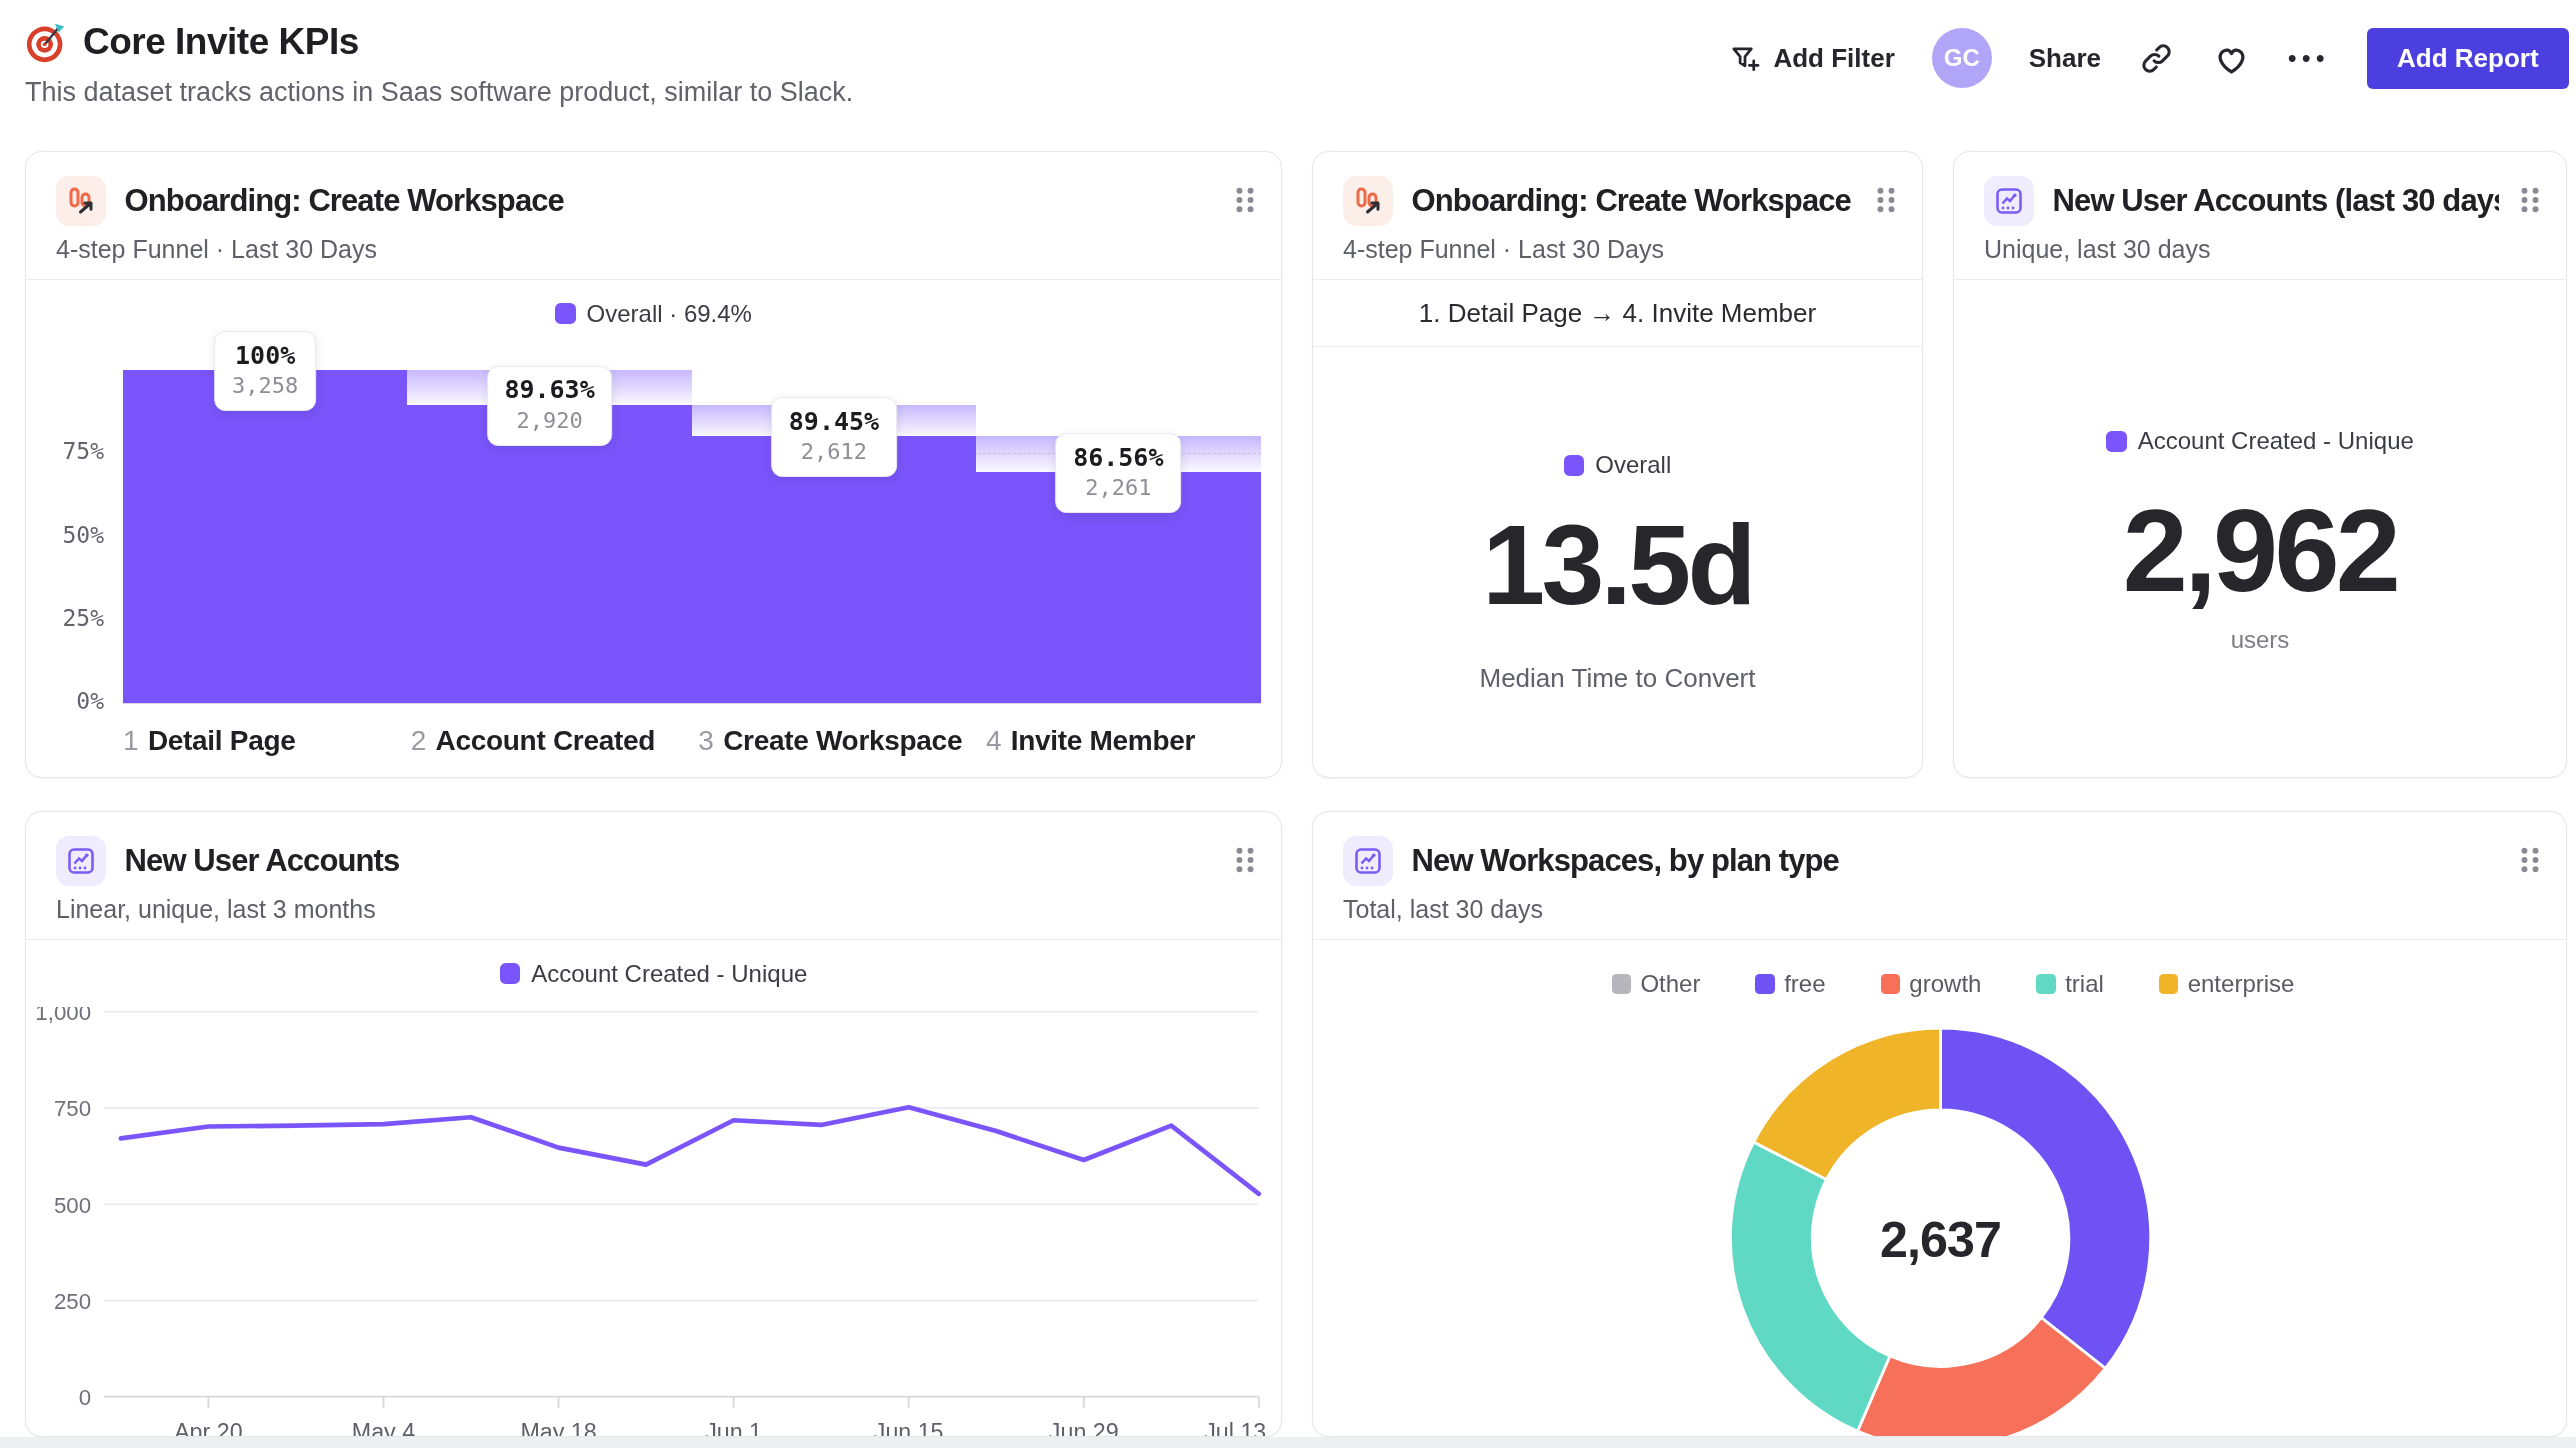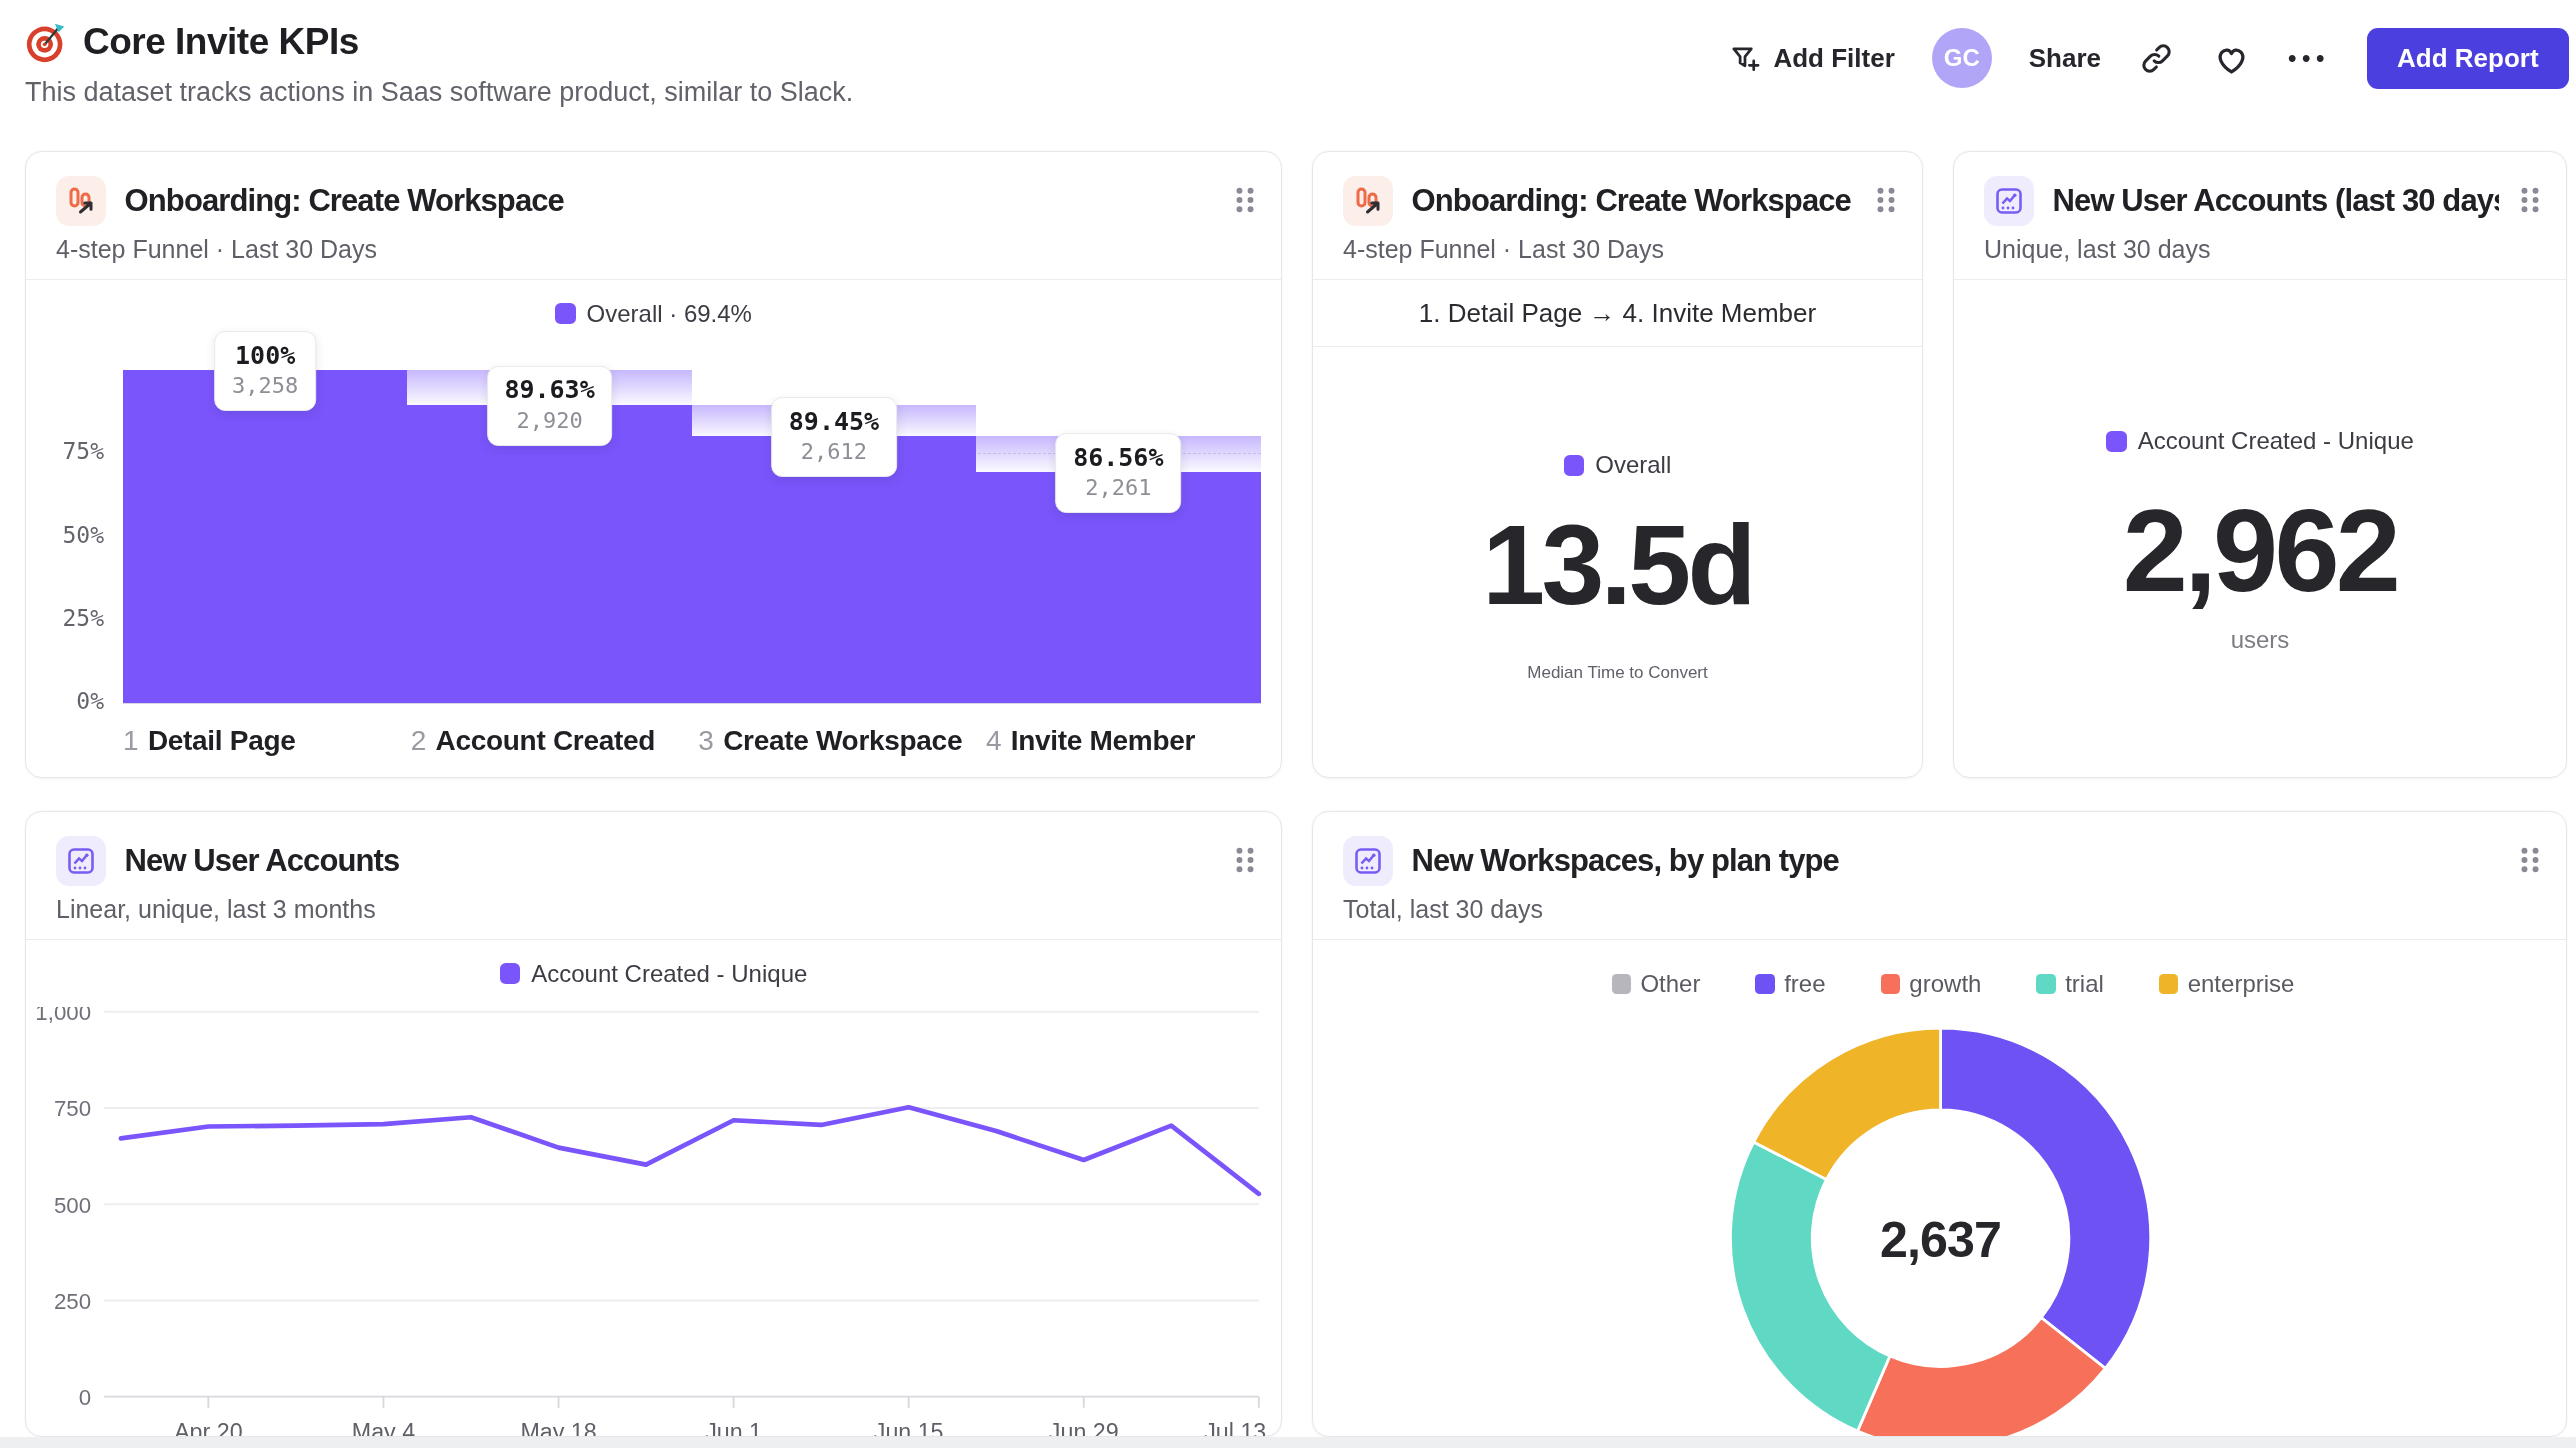--- a/index.html
+++ b/index.html
@@ -13,21 +13,21 @@
   .title-wrap h1{margin:0;font-size:37px;font-weight:700;color:#1E1E23;letter-spacing:-0.5px;
                  display:flex;align-items:center;gap:15px;}
   .page-subtitle{margin:13px 0 0 0;font-size:27px;color:#62626B;}
   .toolbar{display:flex;align-items:center;gap:37px;margin-top:7.4px;}
   .tb-item{display:flex;align-items:center;gap:11px;background:none;border:none;
            font-family:inherit;font-size:26px;font-weight:600;color:#26262C;cursor:pointer;padding:0;}
   .tb-icon{background:none;border:none;cursor:pointer;padding:0;display:flex;align-items:center;}
   .more-dots{font-size:24px;letter-spacing:5.6px;color:#26262C;font-weight:700;}
   .avatar{width:60px;height:60px;border-radius:50%;background:#B1A5F8;color:#fff;font-size:24px;
           font-weight:700;display:flex;align-items:center;justify-content:center;cursor:pointer;}
-  .add-report{height:61px;padding:0 30px;border:none;border-radius:11px;background:#4B3FE0;
+  .add-report{height:61px;padding:0 30px;border:none;border-radius:6px;background:#4B3FE0;
               color:#fff;font-family:inherit;font-size:26px;font-weight:600;cursor:pointer;}
 
   
   .dash{position:absolute;left:25px;top:151px;display:grid;
         grid-template-columns:1257px 611px 614px;grid-template-rows:627px 626px;gap:33px 30px;}
   .card{background:#fff;border:1.4px solid #E7E7EB;border-radius:16.7px;box-sizing:border-box;
         box-shadow:0 0.9px 2.8px rgba(20,20,40,0.05);position:relative;overflow:hidden;}
   .card.c-line{grid-column:1;grid-row:2;}
   .card.c-donut{grid-column:2/4;grid-row:2;}
   .card-head{display:flex;align-items:center;gap:18.6px;padding:24px 24px 0 30px;}
@@ -67,21 +67,21 @@
   .fxnum{font-size:28px;color:#9A9AA2;}
   .fxname{font-size:28px;font-weight:700;color:#1F1F24;letter-spacing:-0.3px;}
 
   
   .range-row{height:66px;display:flex;align-items:center;justify-content:center;
              font-size:26px;font-weight:500;color:#2A2A30;border-bottom:1.4px solid #ECECF0;}
   .metric-body{display:flex;flex-direction:column;align-items:center;}
   .metric-value{font-weight:700;color:#26262B;line-height:1;letter-spacing:-3.7px;}
   .c-convert .legend-row{padding-top:0;height:auto;margin-top:104px;}
   .c-convert .metric-value{font-size:113px;margin-top:30px;}
-  .metric-caption{font-size:17px;color:#60606A;}
+  .metric-caption{font-size:26px;color:#60606A;}
   .c-convert .metric-caption{margin-top:41px;}
   .c-users .legend-row{padding-top:0;height:auto;margin-top:147px;}
   .c-users .metric-value{font-size:117px;margin-top:37px;}
   .c-users .metric-caption{margin-top:16.7px;font-size:24px;color:#7C7C84;}
 
   
   .chart-svg{display:block;margin-top:18.6px;}
   .lgrid{stroke:#EDEDF1;stroke-width:2;}
   .lbase{stroke:#D8D8DE;stroke-width:2;}
   .ltick{stroke:#D8D8DE;stroke-width:2;}

